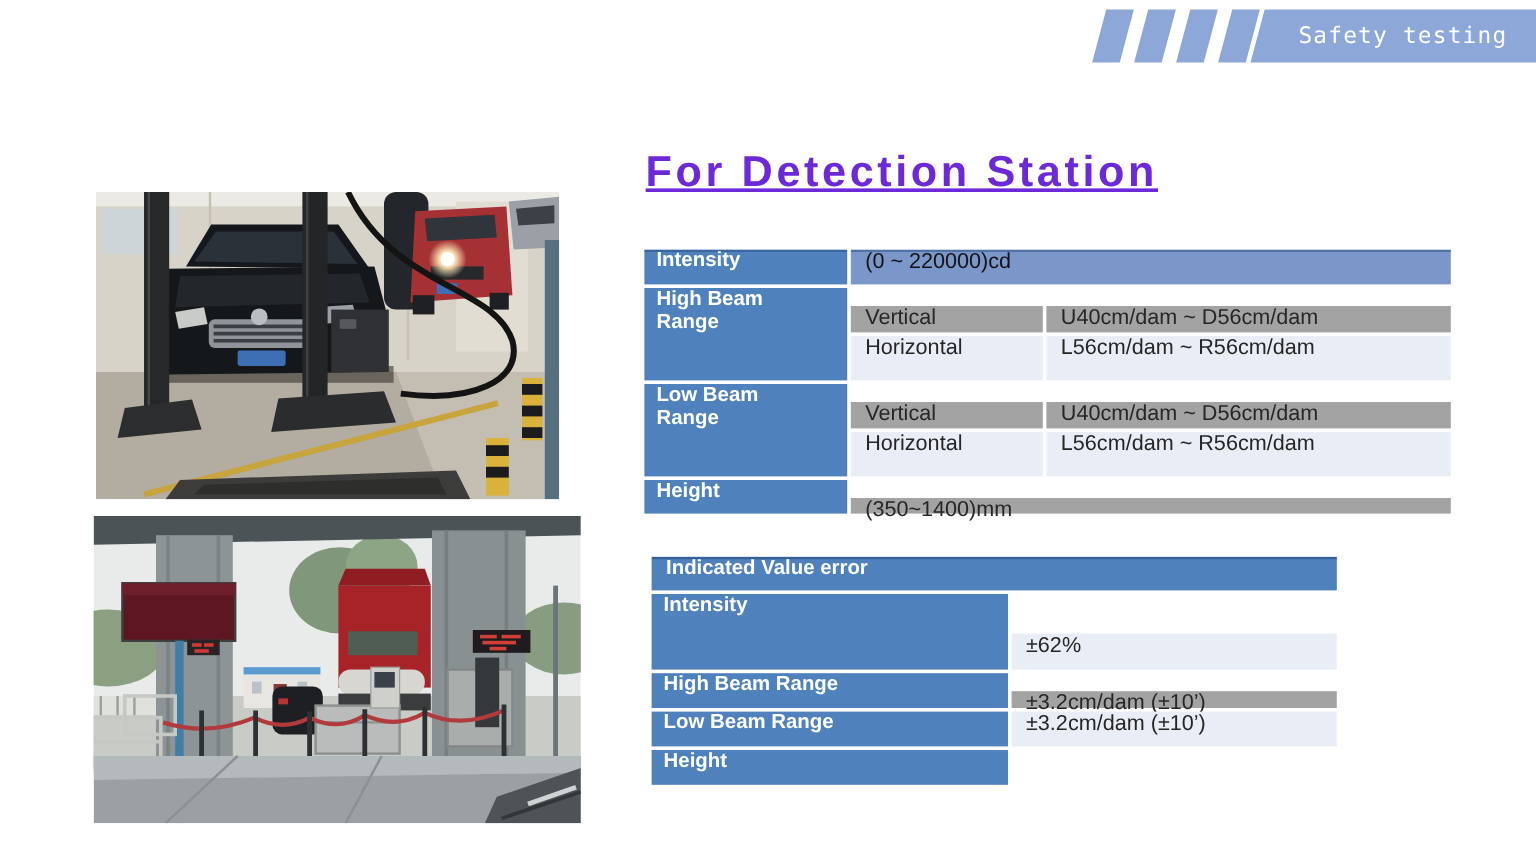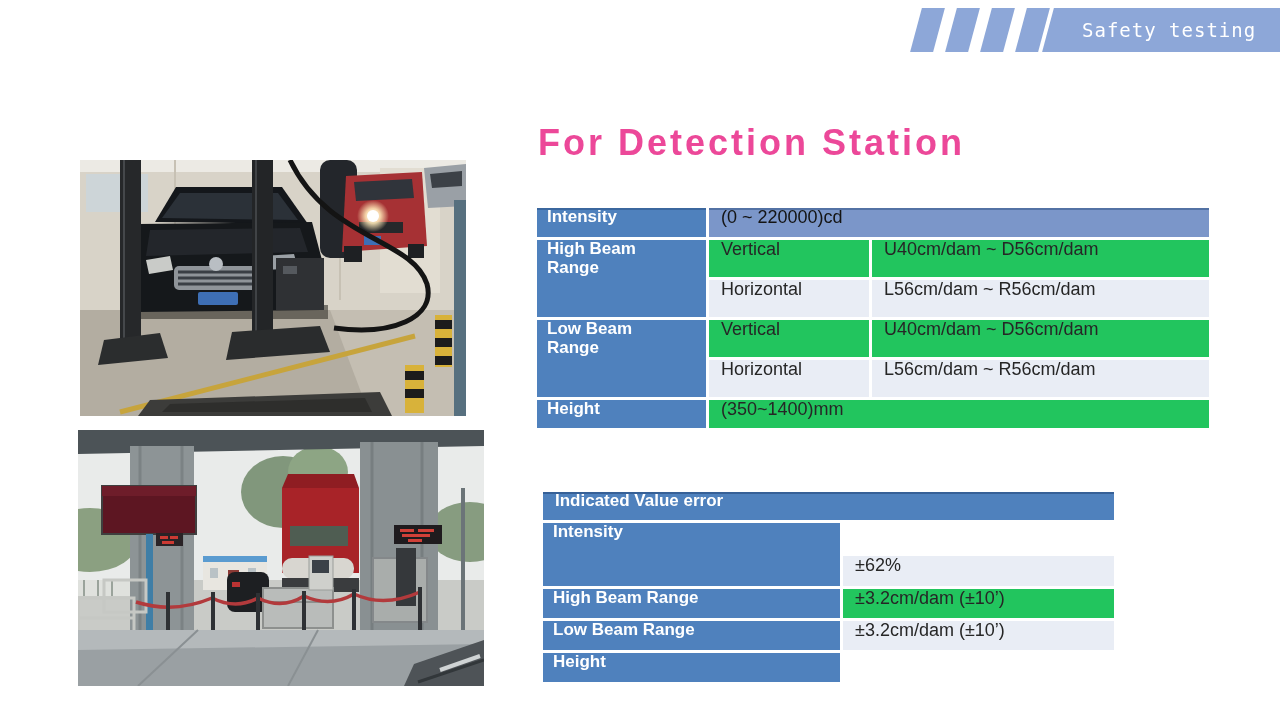--- a/index.html
+++ b/index.html
@@ -23,49 +23,49 @@
     transform:skewX(15deg);
     font-family:"DejaVu Sans Mono", monospace;
     color:#ffffff;font-size:19px;letter-spacing:1px;
     padding-left:34px;white-space:nowrap;
   }
 
   
   .page-title{
     left:538px;top:122px;
     font-size:36px;font-weight:800;letter-spacing:3px;
-    color:#ec4899;white-space:nowrap;
+    color:#6d28d9;white-space:nowrap;text-decoration:underline;
   }
 
   
   .cell{
     display:flex;
     font-size:18px;color:#262626;padding:0 12px;
     line-height:1.1;
   }
   .lbl{
     background:#4f81bd;color:#ffffff;font-weight:bold;
     font-size:17px;padding:0 10px;
   }
-  .band-a{background:#22c55e;}
+  .band-a{background:#a3a3a3;margin-top:15px;}
   .band-b{background:#e9edf5;}
   .top-edge{box-shadow:inset 0 2px 0 rgba(35,70,120,.45);}
 
   .t1{
     left:537px;top:208px;width:672px;
     display:grid;
     grid-template-columns:169px 160px 1fr;
     grid-template-rows:29px 37px 37px 37px 37px 28px;
     gap:3px;
   }
   .t1 .lbl span{display:block;max-width:112px;}
   .t1-intensity-val{background:#7b96c9;color:#141414;}
 
   .t2{
-    left:543px;top:492px;width:571px;
+    left:543px;top:464px;width:571px;
     display:grid;
     grid-template-columns:297px 1fr;
     grid-template-rows:28px 30px 30px 29px 29px 29px;
     gap:3px;
   }
   .t2-header{
     grid-column:1 / 3;
     background:#4f81bd;color:#ffffff;font-weight:bold;font-size:17px;
     box-shadow:inset 0 2px 0 rgba(35,70,120,.55);
   }

